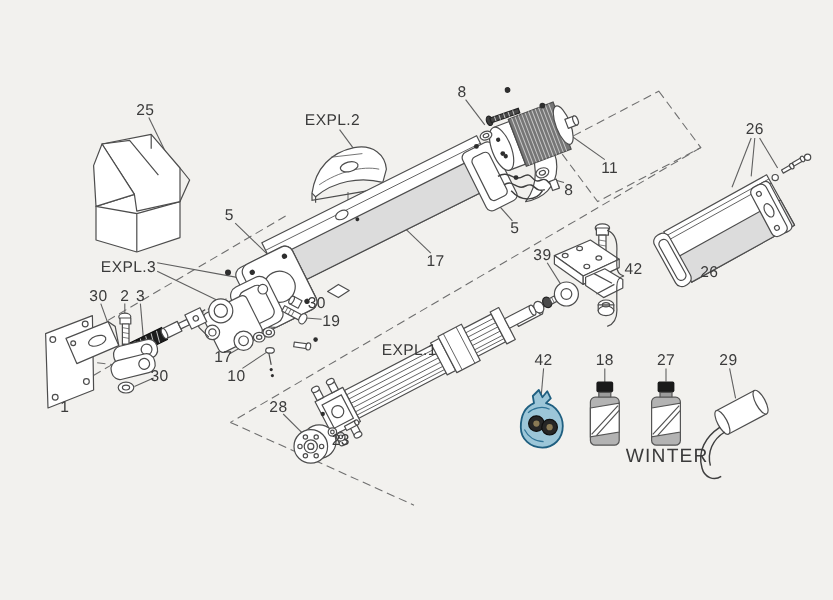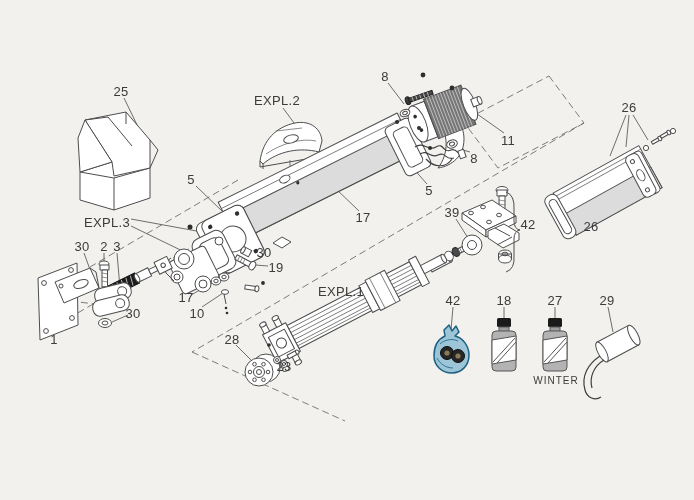--- a/index.html
+++ b/index.html
@@ -2,21 +2,21 @@
 <html><head>
 <meta charset="utf-8">
 <style>
   html,body{margin:0;padding:0;}
   body{width:694px;height:500px;background:#f2f1ee;position:relative;overflow:hidden;
        font-family:"Liberation Sans","DejaVu Sans",sans-serif;}
   #stage{position:absolute;inset:0;width:694px;height:500px;}
   #stage svg{position:absolute;left:0;top:0;}
   .lbl{position:absolute;transform:translate(-50%,-50%);font-size:13px;color:#3b3b3b;
        letter-spacing:.3px;white-space:nowrap;line-height:1;}
-  .lbl.big{font-size:10px;letter-spacing:1px;}
+  .lbl.big{font-size:16px;letter-spacing:1px;}
   
   .ol{fill:#ffffff;stroke:#4d4d4d;stroke-width:1;stroke-linejoin:round;}
   .sh{fill:#dcdcdc;stroke:#4d4d4d;stroke-width:1;stroke-linejoin:round;}
   .ln{fill:none;stroke:#4d4d4d;stroke-width:1;}
   .tn{fill:none;stroke:#5a5a5a;stroke-width:.7;}
   .lead{fill:none;stroke:#5f5f5f;stroke-width:.9;}
   .dash{fill:none;stroke:#6e6e6e;stroke-width:.9;stroke-dasharray:7 4;}
   .dk{fill:#2e2e2e;stroke:none;}
   .fin{fill:#767676;stroke:#4d4d4d;stroke-width:1;}
   .finl{stroke:#c9c9c9;stroke-width:.8;}

